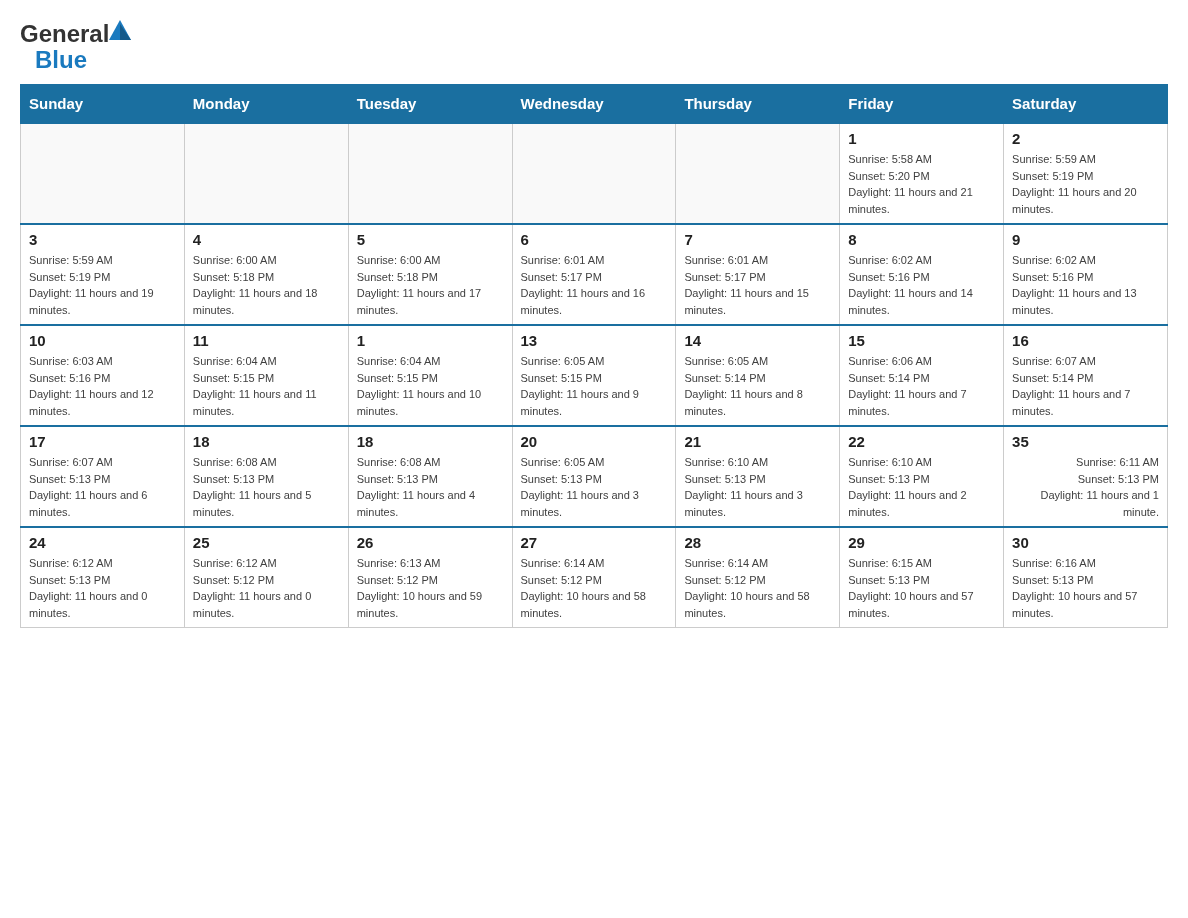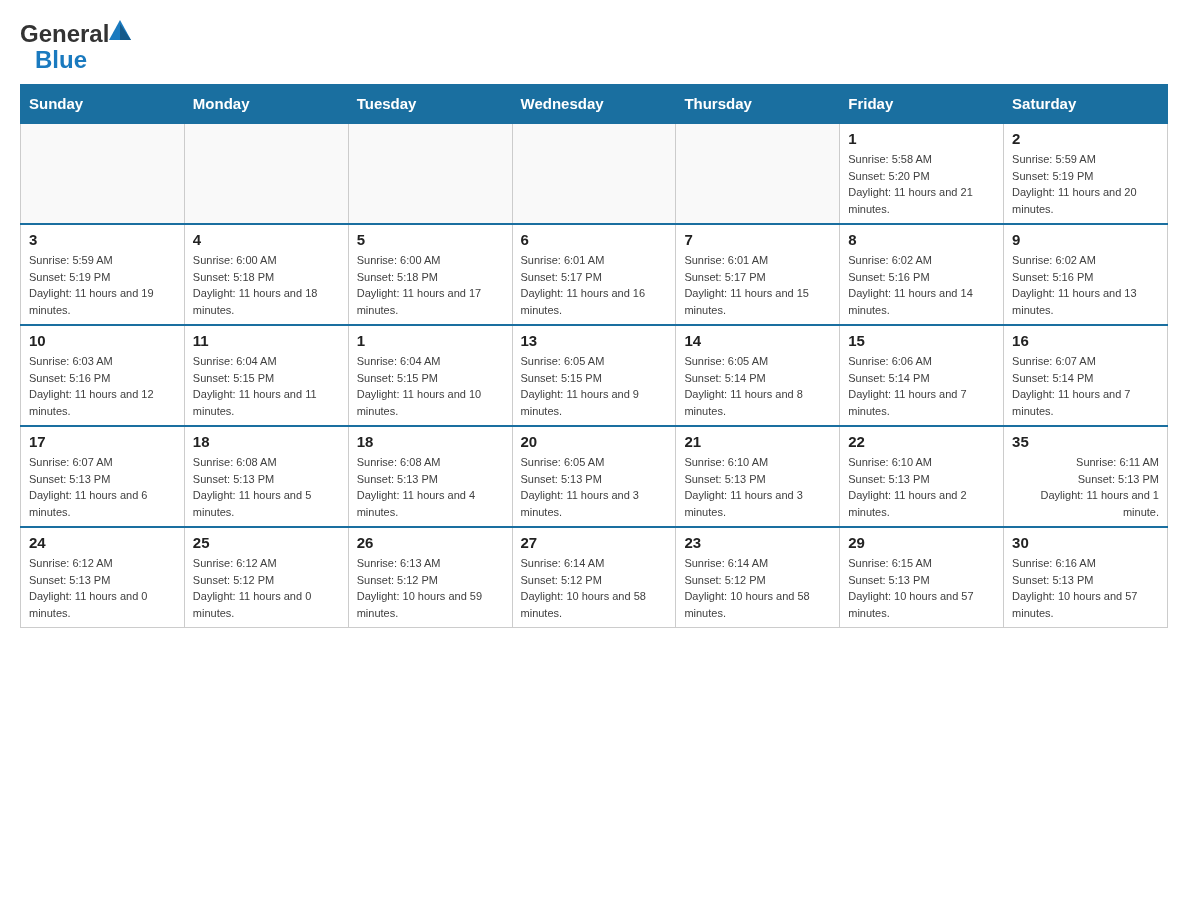--- a/index.html
+++ b/index.html
@@ -290,21 +290,21 @@
 Sunset: 5:12 PM
 Daylight: 10 hours and 59 minutes.</div>
         </td>
         <td>
           <span class="day-number">27</span>
           <div class="sun-info" style="white-space: pre-line;">Sunrise: 6:14 AM
 Sunset: 5:12 PM
 Daylight: 10 hours and 58 minutes.</div>
         </td>
         <td>
-          <span class="day-number">23</span>
+          <span class="day-number">28</span>
           <div class="sun-info" style="white-space: pre-line;">Sunrise: 6:14 AM
 Sunset: 5:12 PM
 Daylight: 10 hours and 58 minutes.</div>
         </td>
         <td>
           <span class="day-number">29</span>
           <div class="sun-info" style="white-space: pre-line;">Sunrise: 6:15 AM
 Sunset: 5:13 PM
 Daylight: 10 hours and 57 minutes.</div>
         </td>

